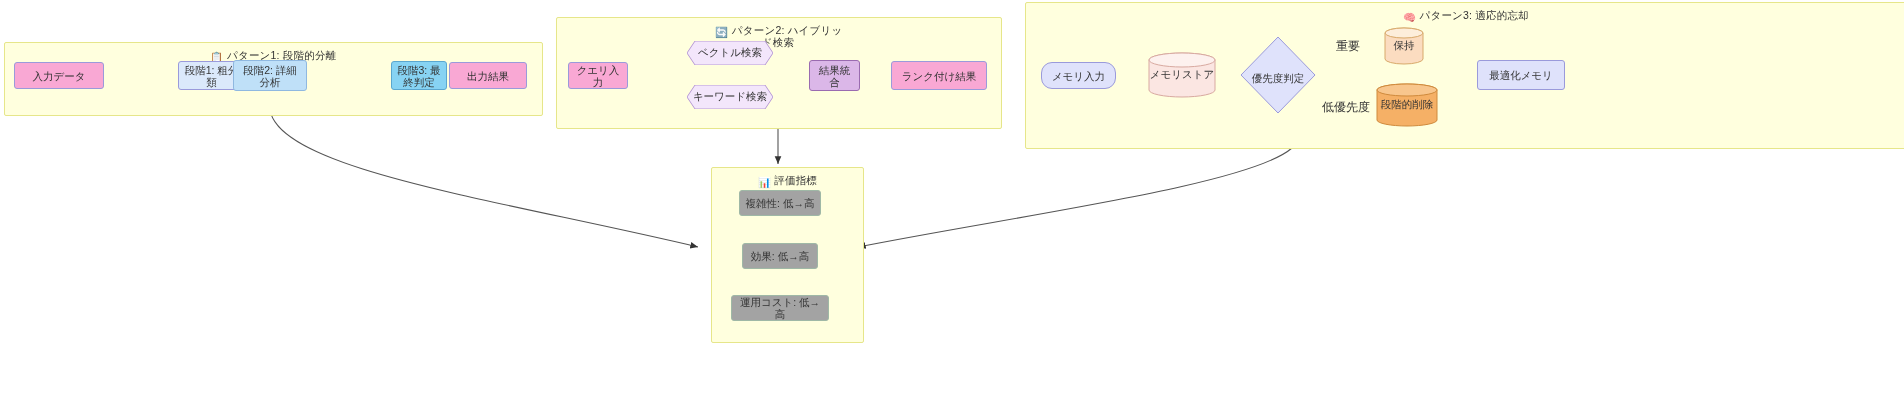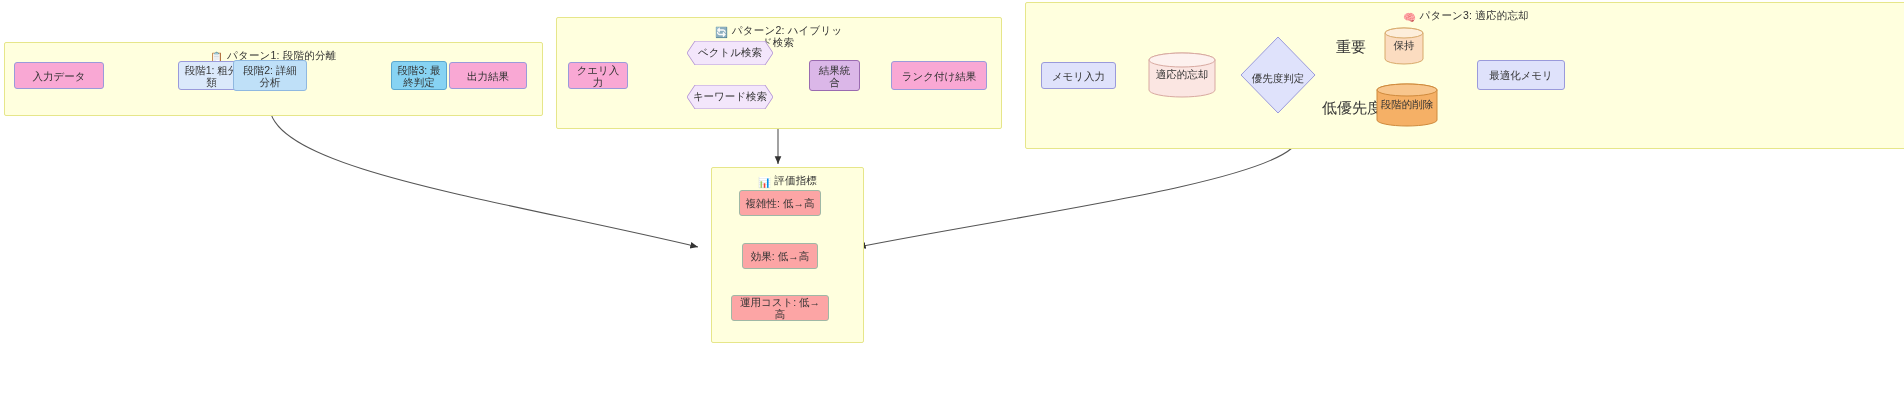--- a/index.html
+++ b/index.html
@@ -14,39 +14,39 @@
   .gicon{display:inline-block;vertical-align:-2px;margin-right:3px;}
 
   .node{position:absolute;box-sizing:border-box;display:flex;align-items:center;
         justify-content:center;text-align:center;font-size:10.5px;color:#333;
         line-height:12px;border-radius:3px;padding:0 4px;}
   .lav{background:#f9a8d4;border:1px solid #9a9adb;}
   .blue1{background:#dbe9fb;border:1px solid #9a9adb;}
   .blue2{background:#bfe0f8;border:1px solid #8fb8e0;}
   .blue3{background:#87d3f3;border:1px solid #5ba7cf;}
   .purple{background:#dbb7e8;border:1px solid #9a6bb0;}
-  .green{background:#fca5a5;border:1px solid #9fb8a6;}
+  .green{background:#a3a3a3;border:1px solid #9fb8a6;}
   .periw{background:#dfe2fb;border:1px solid #9a9adb;}
 
   .hex{position:absolute;display:flex;align-items:center;justify-content:center;
        font-size:10.5px;color:#333;text-align:center;}
   .hex svg{position:absolute;left:0;top:0;}
   .hex span{position:relative;z-index:2;}
 
   .diamond{position:absolute;display:flex;align-items:center;justify-content:center;
        font-size:10.5px;color:#333;text-align:center;}
   .diamond svg{position:absolute;left:0;top:0;}
   .diamond span{position:relative;z-index:2;margin-top:8px;}
 
   .cyl{position:absolute;display:flex;align-items:center;justify-content:center;
        font-size:10.5px;color:#333;text-align:center;}
   .cyl svg{position:absolute;left:0;top:0;}
   .cyl span{position:relative;z-index:2;}
 
-  .edge-label{position:absolute;font-size:15px;color:#333;background:#ffffde;
+  .edge-label{position:absolute;font-size:12px;color:#333;background:#ffffde;
      padding:0 2px;white-space:nowrap;}
 </style>
 </head>
 <body>
 
 <div class="stage">
 
   <svg class="wires">
     <defs>
       <marker id="ah" markerWidth="8" markerHeight="8" refX="7" refY="4" orient="auto">
@@ -115,28 +115,28 @@
 
   <div class="node purple" style="left:809px;top:60px;width:51px;height:31px;">結果統合</div>
   <div class="node lav" style="left:891px;top:61px;width:96px;height:29px;">ランク付け結果</div>
 
   <div class="group" style="left:1025px;top:2px;width:873px;height:145px;padding-left:7px;">
     <div class="group-title">
       <span class="gicon">🧠</span><span>パターン3: 適応的忘却</span>
     </div>
   </div>
 
-  <div class="node periw" style="left:1041px;top:62px;width:75px;height:27px;">メモリ入力</div>
+  <div class="node periw" style="left:1041px;top:62px;width:75px;height:27px;border-radius:11px;">メモリ入力</div>
 
   <div class="cyl" style="left:1148px;top:52px;width:68px;height:46px;">
     <svg width="68" height="46" viewBox="0 0 68 46">
       <path d="M1,8 a33,7 0 0 1 66,0 V38 a33,7 0 0 1 -66,0 Z" fill="#fbe6e2" stroke="#d8a9a0" stroke-width="1"></path>
       <ellipse cx="34" cy="8" rx="33" ry="7" fill="#fdf1ee" stroke="#d8a9a0" stroke-width="1"></ellipse>
     </svg>
-    <span>適応的忘却</span>
+    <span>メモリストア</span>
   </div>
 
   <div class="diamond" style="left:1240px;top:36px;width:76px;height:78px;">
     <svg width="76" height="78" viewBox="0 0 76 78">
       <path d="M38,1 L75,39 L38,77 L1,39 Z" fill="#dfe2fb" stroke="#9a9adb" stroke-width="1"></path>
     </svg>
     <span>優先度判定</span>
   </div>
 
   <div class="edge-label" style="left:1334px;top:38px;">重要</div>

